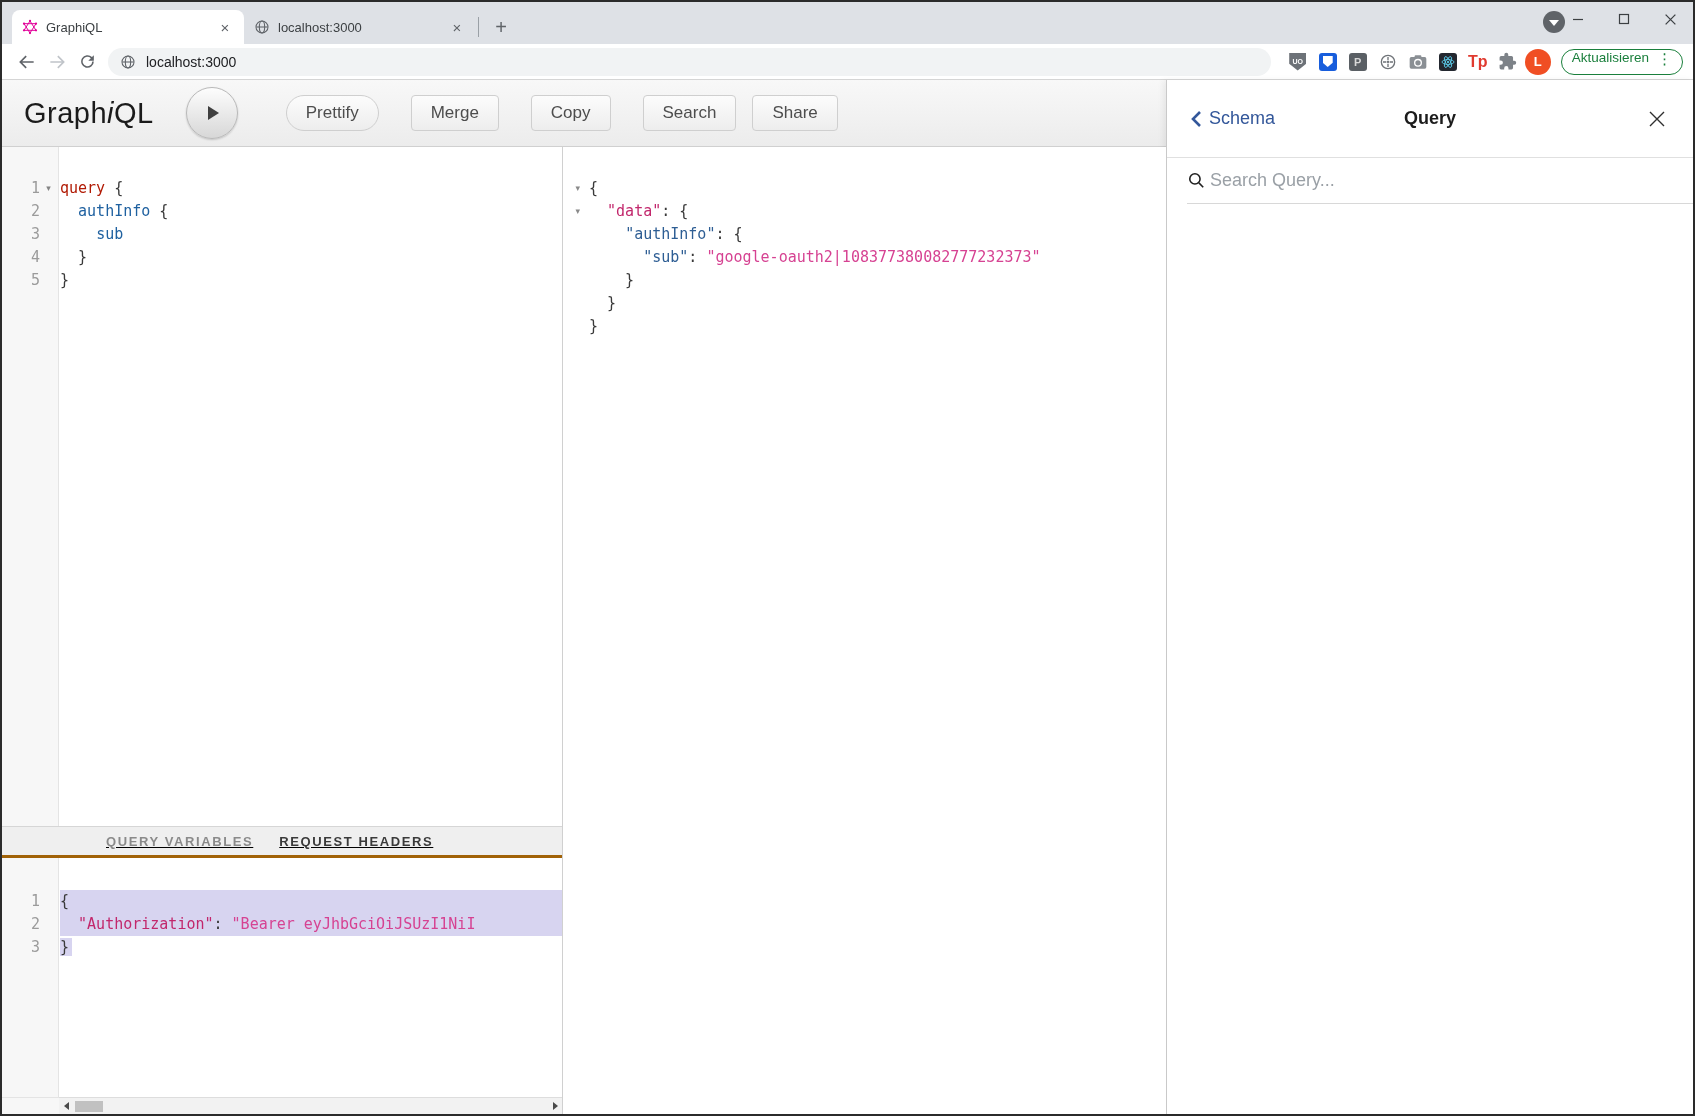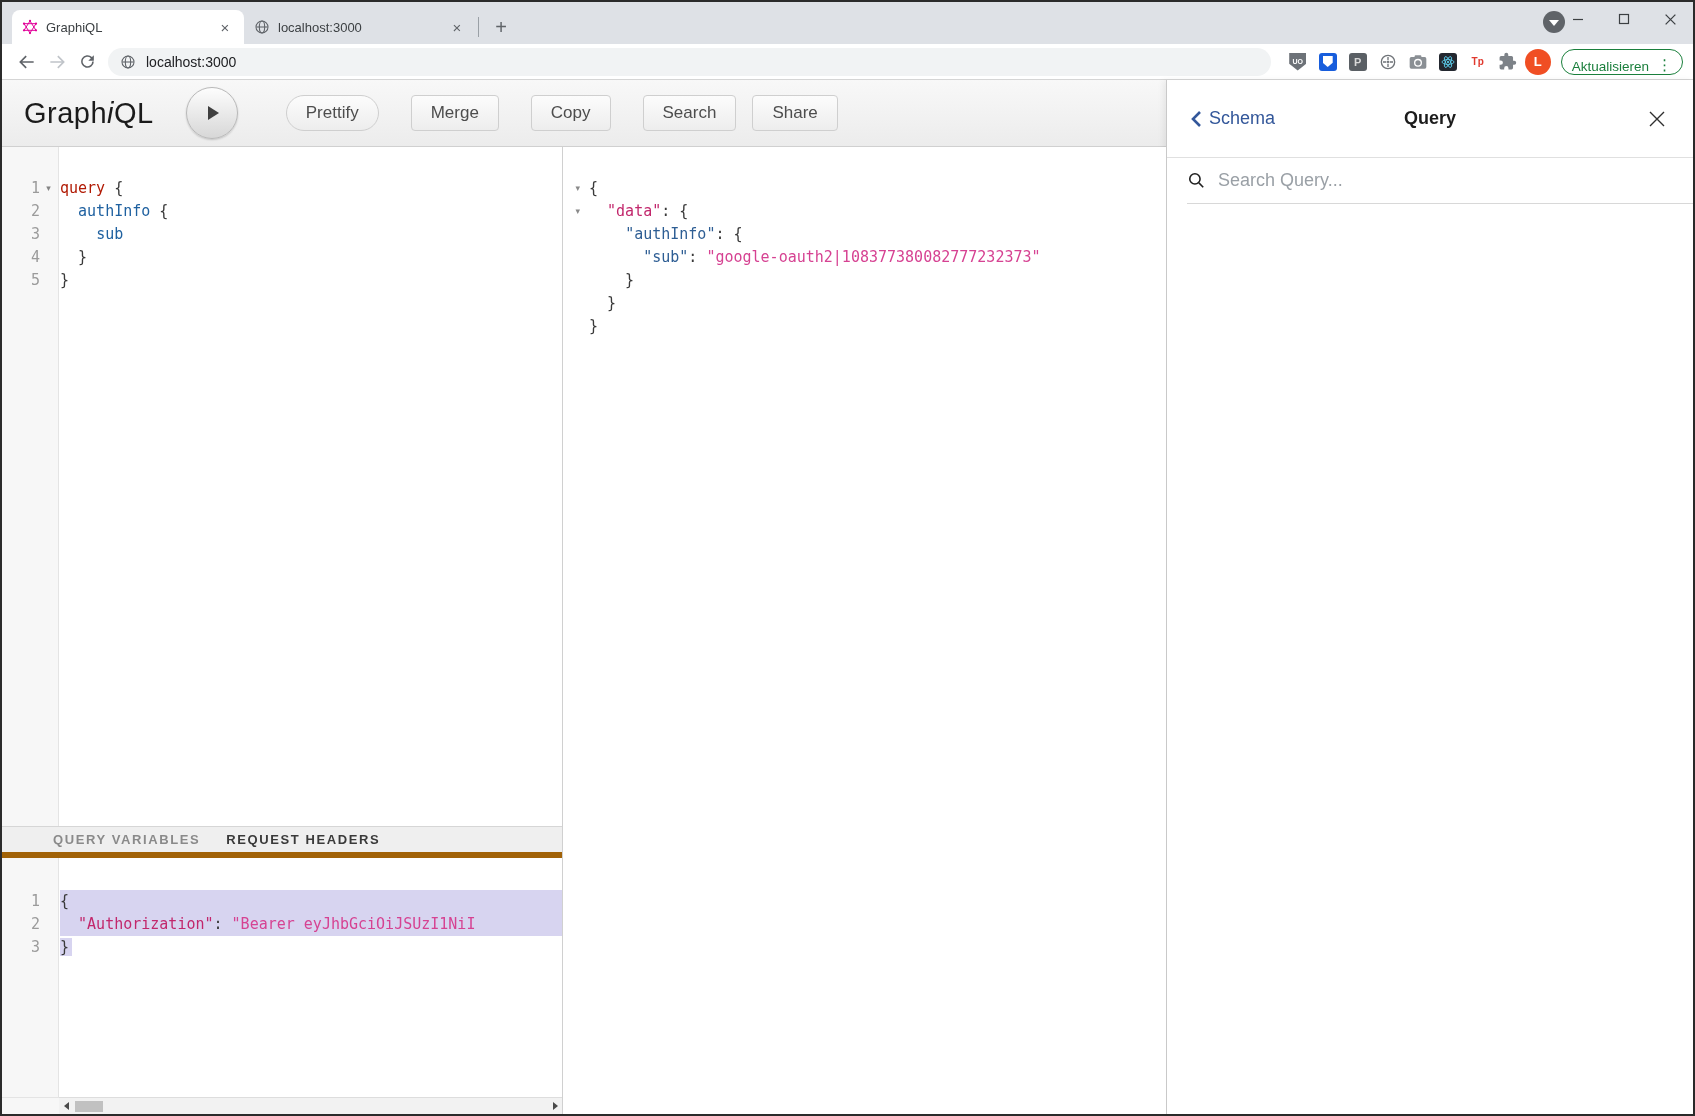--- a/index.html
+++ b/index.html
@@ -24,23 +24,23 @@
   .navbtn { width:30px; height:30px; display:grid; place-items:center; border-radius:50%; }
   .urlpill { flex:1; height:28px; background:#f1f3f4; border-radius:14px; display:flex; align-items:center; padding:0 12px; margin:0 12px 0 6px; }
   .urltext { font-size:14px; color:#202124; margin-left:10px; }
   .ext { width:30px; height:30px; display:grid; place-items:center; }
   .shield { width:17px; height:18px; clip-path:polygon(0 0,100% 0,100% 62%,50% 100%,0 62%); display:grid; place-items:center; color:#fff; font-weight:bold; }
   .shield.gray { background:#6d7278; font-size:7px; }
   .badge { width:18px; height:18px; border-radius:3px; display:grid; place-items:center; color:#fff; }
   .badge.bw { background:#175ddc; }
   .badge.p { background:#5a5f64; font-size:11px; font-weight:bold; color:#d8d8d8; }
   .badge.react { background:#23272f; }
-  .tp { font-size:10px; font-weight:bold; color:#e03a2f; }
+  .tp { font-size:16px; font-weight:bold; color:#e03a2f; }
   .avatar { width:26px; height:26px; border-radius:50%; background:#f04e23; color:#fff; font-size:13px; font-weight:bold; display:grid; place-items:center; }
-  .updatebtn { display:flex; align-items:flex-end; gap:8px; border:1.5px solid #1a7f3c; border-radius:14px; height:26px; padding:0 10px; color:#1a7f3c; font-size:13.5px; margin-left:8px; white-space:nowrap; }
+  .updatebtn { display:flex; align-items:flex-start; gap:8px; border:1.5px solid #1a7f3c; border-radius:14px; height:26px; padding:0 10px; color:#1a7f3c; font-size:13.5px; margin-left:8px; white-space:nowrap; }
   .kebab { font-size:15px; color:#1a7f3c; letter-spacing:0; }
 
   
   .app { flex:1; display:flex; min-height:0; }
   .app-left { flex:1; display:flex; flex-direction:column; min-width:0; }
 
   .gql-toolbar { height:67px; flex:none; background:linear-gradient(#f8f8f8,#ececec); border-bottom:1px solid #d0d0d0; display:flex; align-items:center; padding-left:22px; }
   .gql-logo { font-size:29px; color:#1b1b1b; letter-spacing:0.5px; }
   .gql-logo .it { font-style:italic; }
   .playbtn { width:52px; height:52px; border-radius:50%; background:linear-gradient(#fdfdfd,#d7d7d7); border:1px solid #b9b9b9; box-shadow:0 1px 2px rgba(0,0,0,.18); margin-left:32px; display:grid; place-items:center; }
@@ -66,40 +66,40 @@
   .rcode { margin-left:6px; }
   .tk-kw { color:#B11A04; }
   .tk-fld { color:#1F61A0; }
   .tk-kred { color:#C2276C; }
   .tk-kblue { color:#2E5E94; }
   .tk-str { color:#D64292; }
   .tk-p { color:#393939; }
   .sel-full .code { background:#d7d4f0; }
   .selbg { background:#d7d4f0; padding-right:3px; }
 
-  .varbar { height:32px; flex:none; background:#efefef; border-top:1px solid #d6d6d6; border-bottom:6px solid #a16207; display:flex; align-items:center; padding-left:51px; gap:26px; }
+  .varbar { height:32px; flex:none; background:#efefef; border-top:1px solid #d6d6d6; border-bottom:3px solid #a16207; display:flex; align-items:center; padding-left:104px; gap:26px;text-decoration:underline; }
   .vartab { font-size:13px; font-weight:bold; letter-spacing:1.6px; color:#8a8a8a; }
   .vartab.active { color:#3a3a3a; }
 
   .hscroll { height:17px; flex:none; display:flex; }
   .hscroll .corner { width:57px; background:#f7f7f7; border-top:1px solid #e4e4e4; }
   .hscroll .track { flex:1; background:#f2f2f2; border-top:1px solid #ddd; display:flex; align-items:center; }
   .sarrow { width:14px; height:15px; display:grid; place-items:center; }
   .tri-l { width:0;height:0;border-top:4px solid transparent;border-bottom:4px solid transparent;border-right:5px solid #4a4a4a; }
   .tri-r { width:0;height:0;border-top:4px solid transparent;border-bottom:4px solid transparent;border-left:5px solid #4a4a4a; }
   .thumb { width:28px; height:11px; background:#c1c1c1; margin-left:2px; }
   .trackfill { flex:1; }
 
   
   .doc-panel { width:527px; flex:none; background:#fff; border-left:1px solid #c9c9c9; box-shadow:-3px 0 6px rgba(0,0,0,.06); display:flex; flex-direction:column; }
   .doc-header { height:78px; flex:none; border-bottom:1px solid #e0e0e0; display:flex; align-items:center; position:relative; padding:0 24px 0 22px; }
   .doc-back { display:flex; align-items:center; gap:6px; color:#33579A; font-size:18px;text-align:center; }
   .doc-title { position:absolute; left:0; right:0; text-align:center; font-size:18px; font-weight:bold; color:#1c1c1c; pointer-events:none; }
   .doc-close { margin-left:auto; display:grid; place-items:center; width:24px; height:24px; }
-  .doc-search { height:46px; flex:none; display:flex; align-items:center; gap:12px; margin-left:20px; border-bottom:1px solid #d8d8d8; padding-right:8px; }
+  .doc-search { height:46px; flex:none; display:flex; align-items:center; gap:4px; margin-left:20px; border-bottom:1px solid #d8d8d8; padding-right:8px; }
   .doc-search input { border:none; outline:none; flex:1; font-size:18px; color:#333; font-family:"Liberation Sans",sans-serif; background:transparent; }
   .doc-search input::placeholder { color:#9aa0a6; }
   .doc-body { padding:24px 20px 0 20px; }
   .nodesc { font-size:17px; color:#333; }
   .fields-h { margin-top:53px; font-size:13px; font-weight:bold; letter-spacing:1.6px; color:#6e7480; }
   .doc-hr { margin-top:14px; border-top:1px solid #e0e0e0; }
   .fieldline { margin-top:24px; font-size:17px; }
   .fname { color:#30557F; }
   .fsep { color:#444; }
   .ftype { color:#CA9800; }

